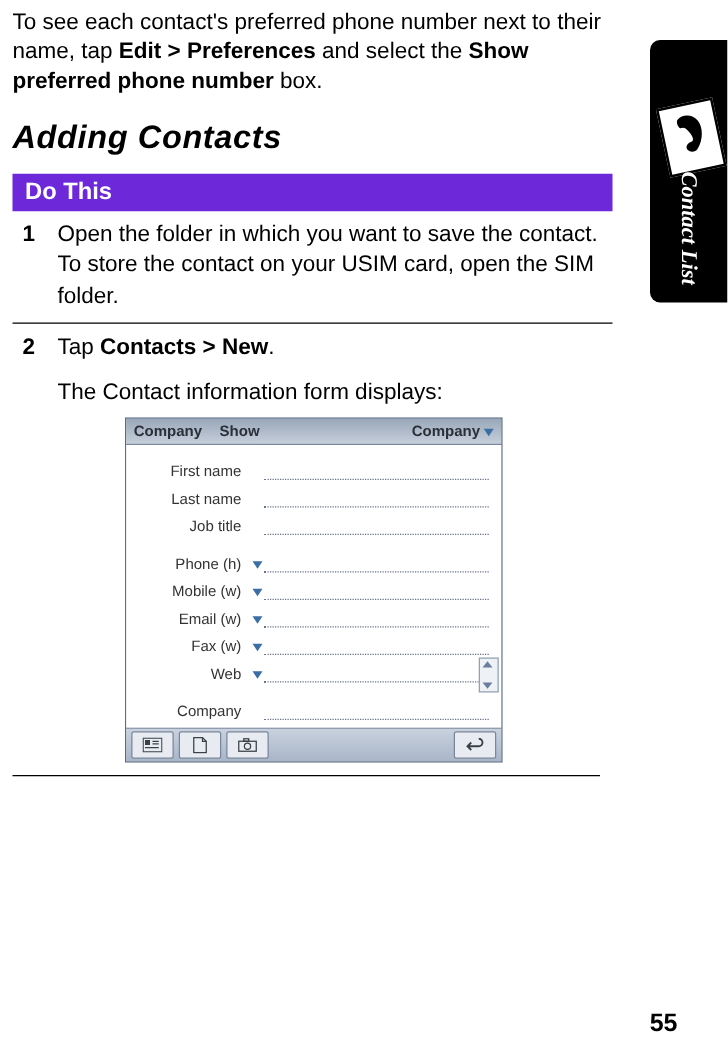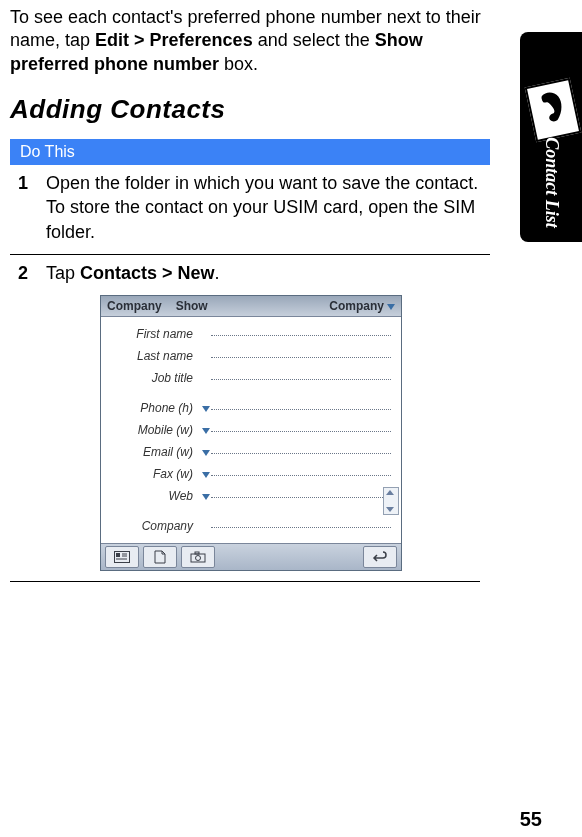--- a/index.html
+++ b/index.html
@@ -25,24 +25,24 @@
   .bold { font-weight: bold; }
   h2.section-title {
     font-family: Arial, Helvetica, sans-serif;
     font-style: italic;
     font-weight: 900;
     font-size: 26px;
     margin: 6px 0 14px 0;
     letter-spacing: 0.5px;
   }
   .do-this-bar {
-    background: #3b82f6;
+    background: #6d28d9;
     color: #fff;
-    font-weight: normal;
-    font-size: 16px;
+    font-weight: bold;
+    font-size: 19px;
     padding: 4px 10px;
   }
   .step-row {
     display: flex;
     padding: 6px 8px 10px 8px;
     font-size: 18px;
     line-height: 1.35;
   }
   .step-row .num {
     font-weight: bold;
@@ -124,23 +124,22 @@
     margin-left:3px;
     vertical-align: middle;
   }
   .phone-body {
     background: #fff;
     padding: 6px 2px 6px 4px;
     position: relative;
   }
   .field-row {
     display: flex;
-    align-items: center;
+    align-items: flex-end;
     height: 22px;
-    font-style: italic;
   }
   .field-row.gap-after { margin-bottom: 8px; }
   .field-label {
     width: 88px;
     text-align: right;
     font-size: 12px;
     color: #333;
     padding-right: 4px;
   }
   .field-dd {
@@ -226,20 +225,21 @@
 
   <div class="divider"></div>
 
   <div class="step-row">
     <div class="num">2</div>
     <div class="txt">
       <span>Tap </span><span class="bold">Contacts &gt; New</span><span>.</span>
     </div>
   </div>
 
+  <div class="form-caption">The Contact information form displays:</div>
 
   <div class="phone-shot">
     <div class="phone-titlebar">
       <span>Company</span>
       <span>Show</span>
       <span class="spacer"></span>
       <span>
         <span>Company</span><span class="dd"></span>
       </span>
     </div>

